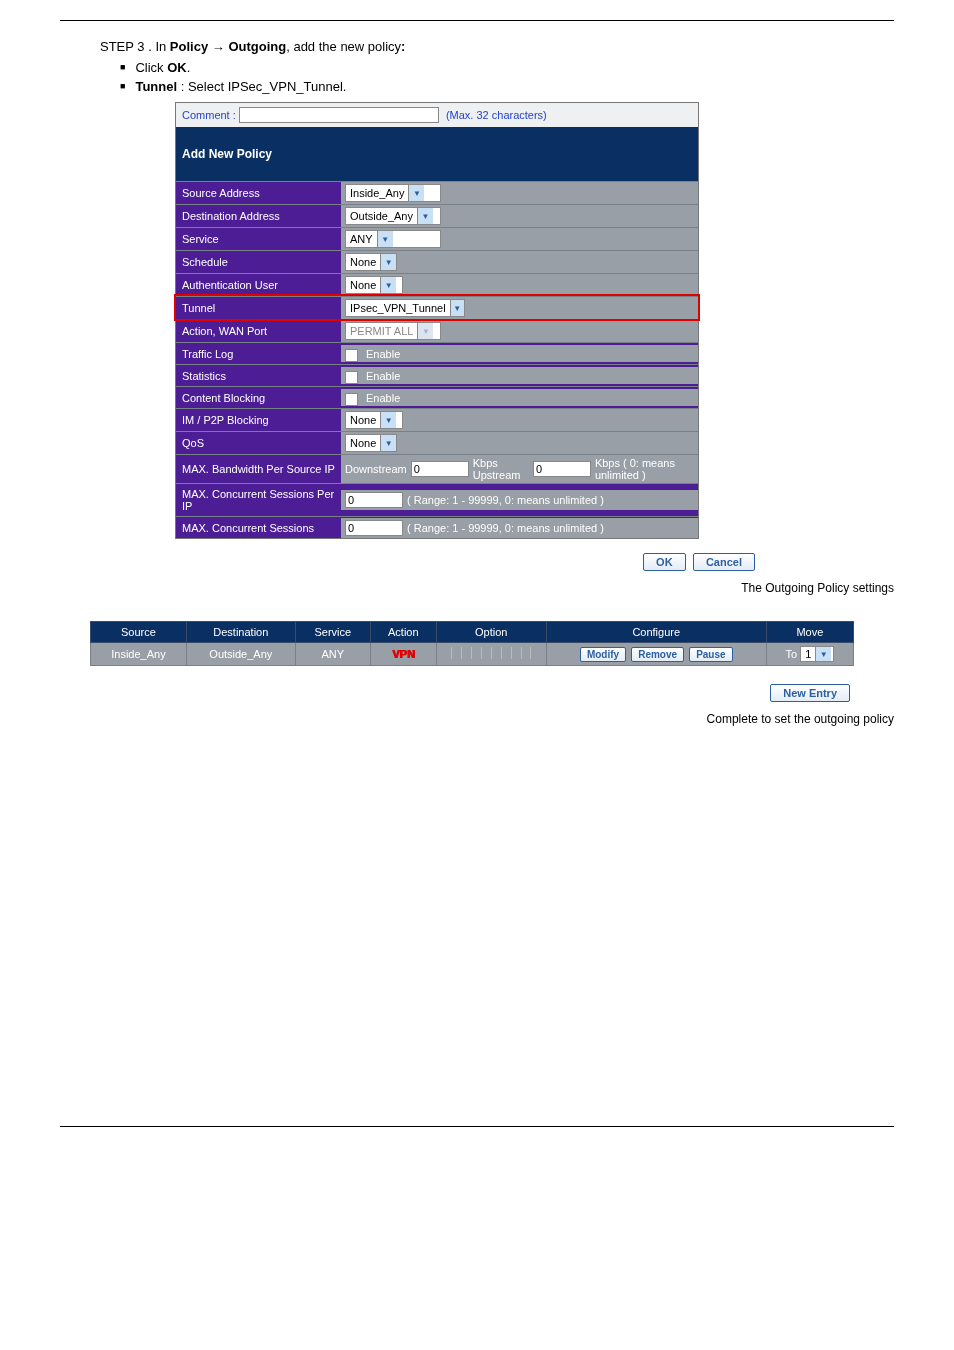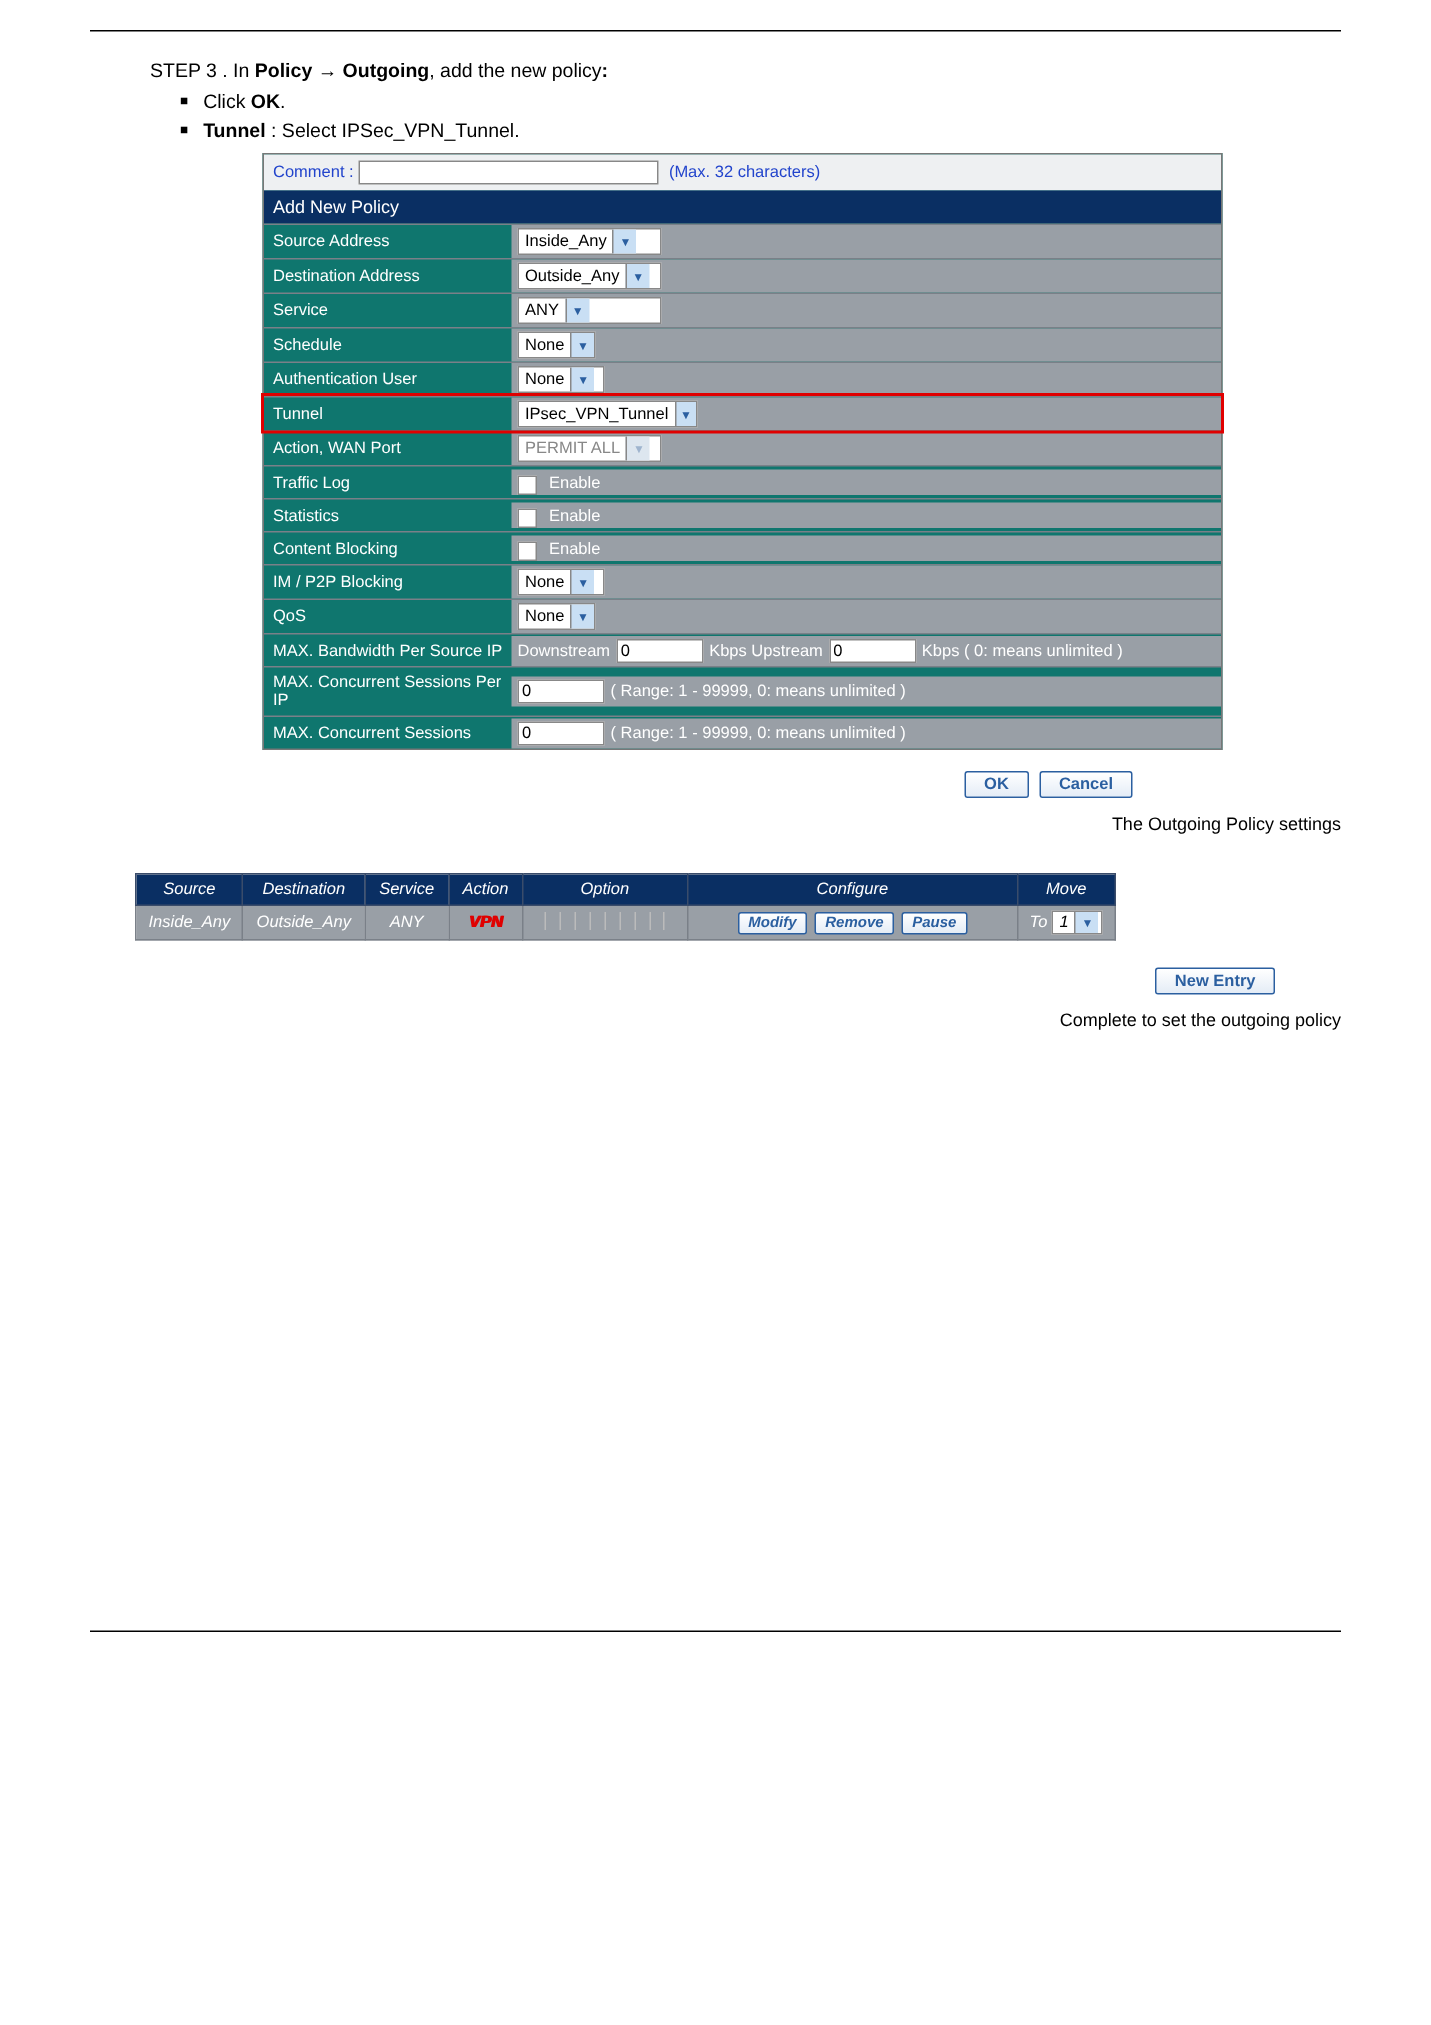--- a/index.html
+++ b/index.html
@@ -12,39 +12,39 @@
     margin: 0 auto;
     padding: 20px 60px;
   }
   .hr-top { border-top: 1px solid #000; margin-bottom: 18px; }
   .hr-bottom { border-top: 1px solid #000; margin-top: 400px; }
   .step-line { font-size: 13px; margin-bottom: 6px; padding-left: 40px; }
   .arrow { font-weight: bold; }
   .bullet-list { list-style: none; margin: 6px 0 8px 0; padding-left: 60px; }
   .bullet-list li { margin: 4px 0; font-size: 13px; }
   .bullet-list li::before { content: "■"; font-size: 9px; margin-right: 10px; color:#000; position:relative; top:-2px;}
-  .form-area { width: 640px; margin-left: 115px; background: #0f766e; border: 1px solid #777; }
+  .form-area { width: 524px; margin-left: 115px; background: #4c1d95; border: 1px solid #777; }
   .comment-row { background: #eef0f2; padding: 4px 6px; font-size: 11px; }
   .comment-label { color: #2244cc; }
   .comment-input { width: 200px; height: 16px; border: 1px solid #888; font-size: 11px; }
   .comment-hint { color: #2244cc; margin-left: 4px; }
-  .form-title { background: #0a2f63; color: #fff; padding: 4px 6px; font-size: 12px; font-weight: normal; }
+  .form-title { background: #0a2f63; color: #fff; padding: 20px 6px; font-size: 12px; font-weight: bold; }
   .form-row { display: flex; align-items: center; border-top: 1px solid #7a8088; min-height: 22px; }
   .form-row .lbl { width: 165px; color: #fff; font-size: 11px; padding: 4px 6px; }
   .form-row .val { flex: 1; background: #999fa6; padding: 2px 4px; display:flex; align-items:center; gap:4px; font-size:11px;}
   .hl { outline: 2px solid #e00000; }
   .select, .sel-dd { background: #fff; border: 1px solid #888; font-size: 11px; height: 18px; display:inline-flex; align-items:center; padding:0 0 0 4px; }
   .dd-btn { background: #c9dff4; border-left: 1px solid #888; width: 16px; height: 100%; display:inline-flex; align-items:center; justify-content:center; color:#2b5fa0; font-size:8px; margin-left:4px;}
   .checkbox { width: 13px; height: 13px; background:#fff; border:1px solid #888; display:inline-block; margin-right:4px; position:relative; top:2px;}
   .txt-small { color:#fff; font-size:11px; }
   .num-input { width: 58px; height: 16px; border: 1px solid #888; background:#fff; font-size:11px; padding-left:2px;}
   .btn-row { text-align: right; width: 580px; margin: 14px 0 0 115px; }
   .btn-classic { display:inline-block; border:1px solid #2b5fa0; background:linear-gradient(#fff,#e4ecf6); color:#2b5fa0; font-size:11px; font-weight:bold; padding:2px 12px; margin-left:4px; border-radius:2px;}
   .caption { text-align: right; font-size: 12px; margin: 10px 0 26px 0; }
-  .policy-table { width: 654px; margin-left: 30px; border-collapse: collapse; font-size: 11px; font-style: italic; }
+  .policy-table { width: 764px; margin-left: 30px; border-collapse: collapse; font-size: 11px; }
   .policy-table th { background: #0a2f63; color: #fff; font-weight: normal; border: 1px solid #3a4c6a; padding: 4px 6px; }
   .policy-table td { background: #999fa6; color: #fff; text-align: center; border: 1px solid #7a8088; padding: 3px 4px; }
   .vpn-badge { color:#e00000; font-weight:bold; font-size:11px; text-shadow:1px 0 #e00000;}
   .cfg-btn { display:inline-block; border:1px solid #2b5fa0; background:linear-gradient(#fff,#e4ecf6); color:#2b5fa0; font-size:10px; font-weight:bold; padding:1px 6px; border-radius:2px; margin:0 1px;}
   .move-sel { background:#fff; border:1px solid #888; color:#000; }
   .new-entry-wrap { text-align:right; margin:18px 0 4px 30px; width:760px;text-decoration:underline;}
   .option-box { display:inline-block; width:10px; height:12px; border-left:1px solid #bbb; }
 </style>
 </head>
 <body>

